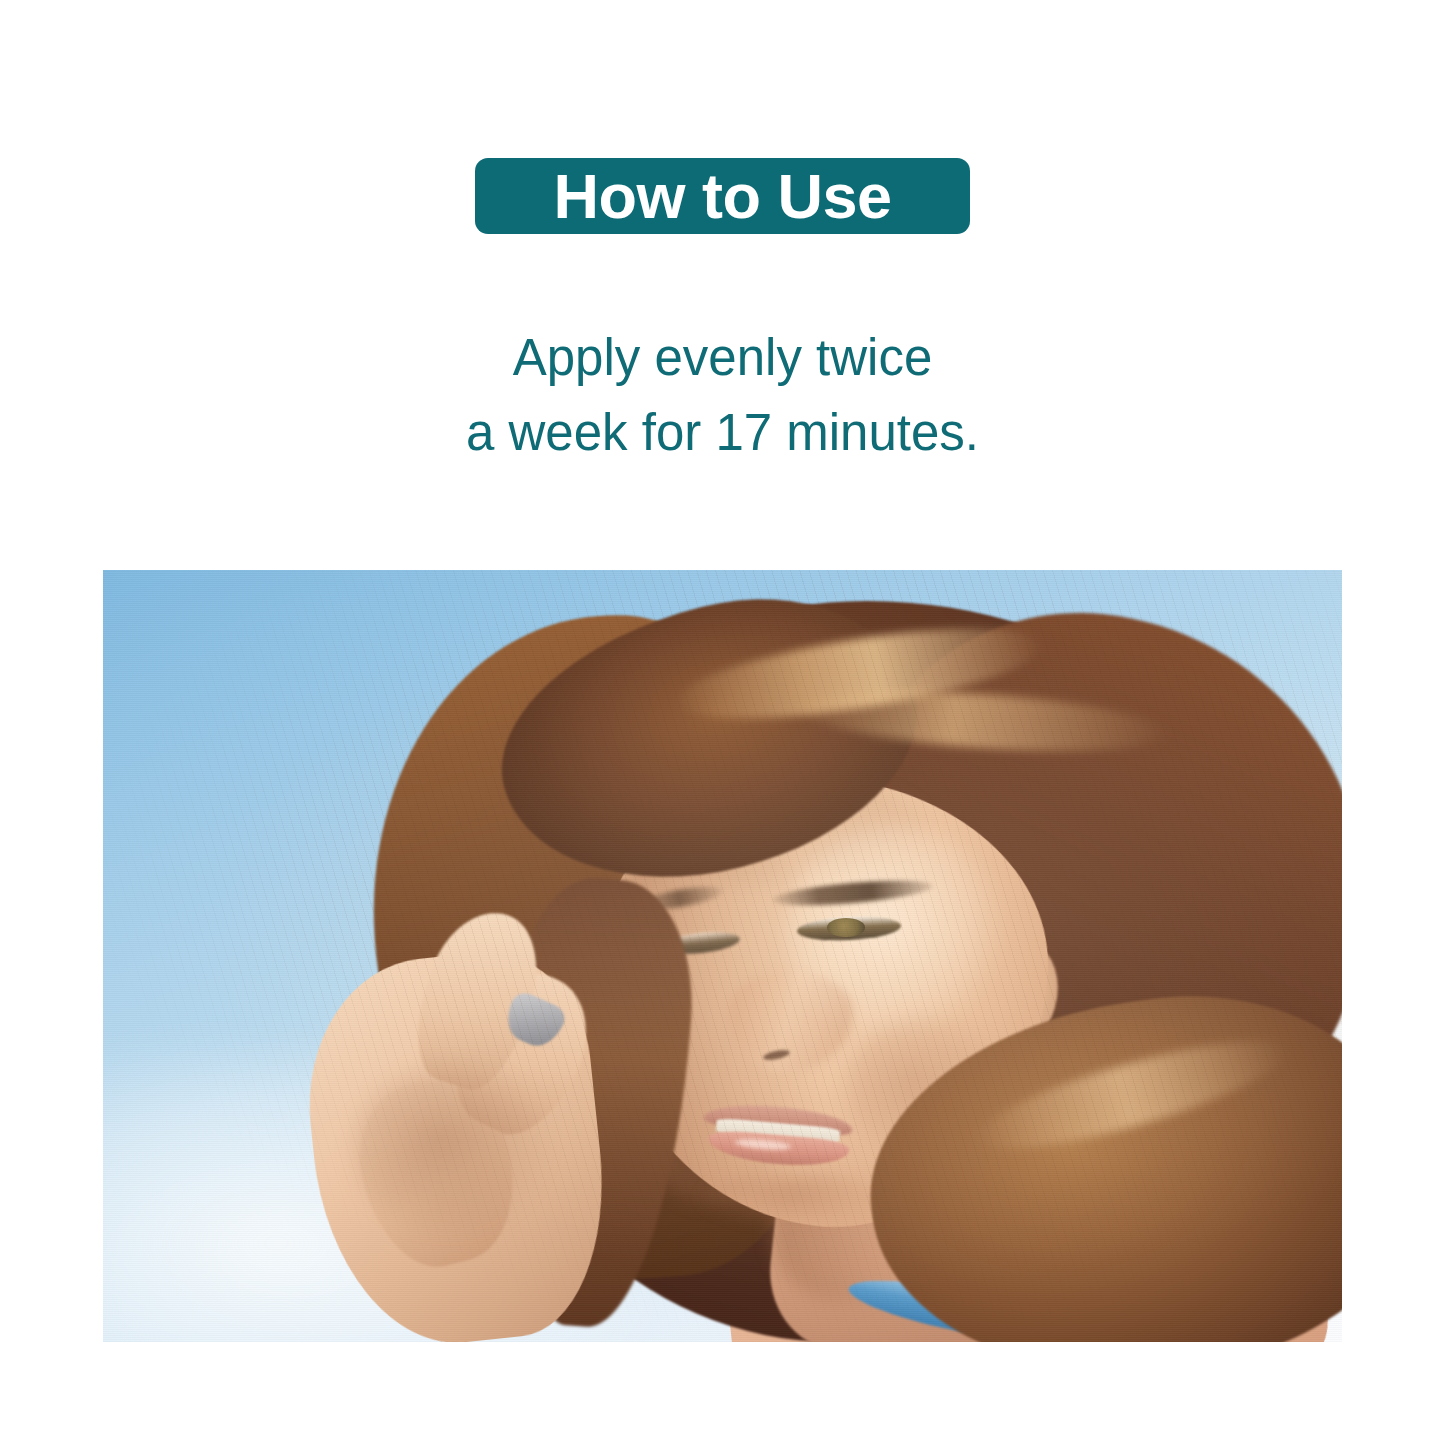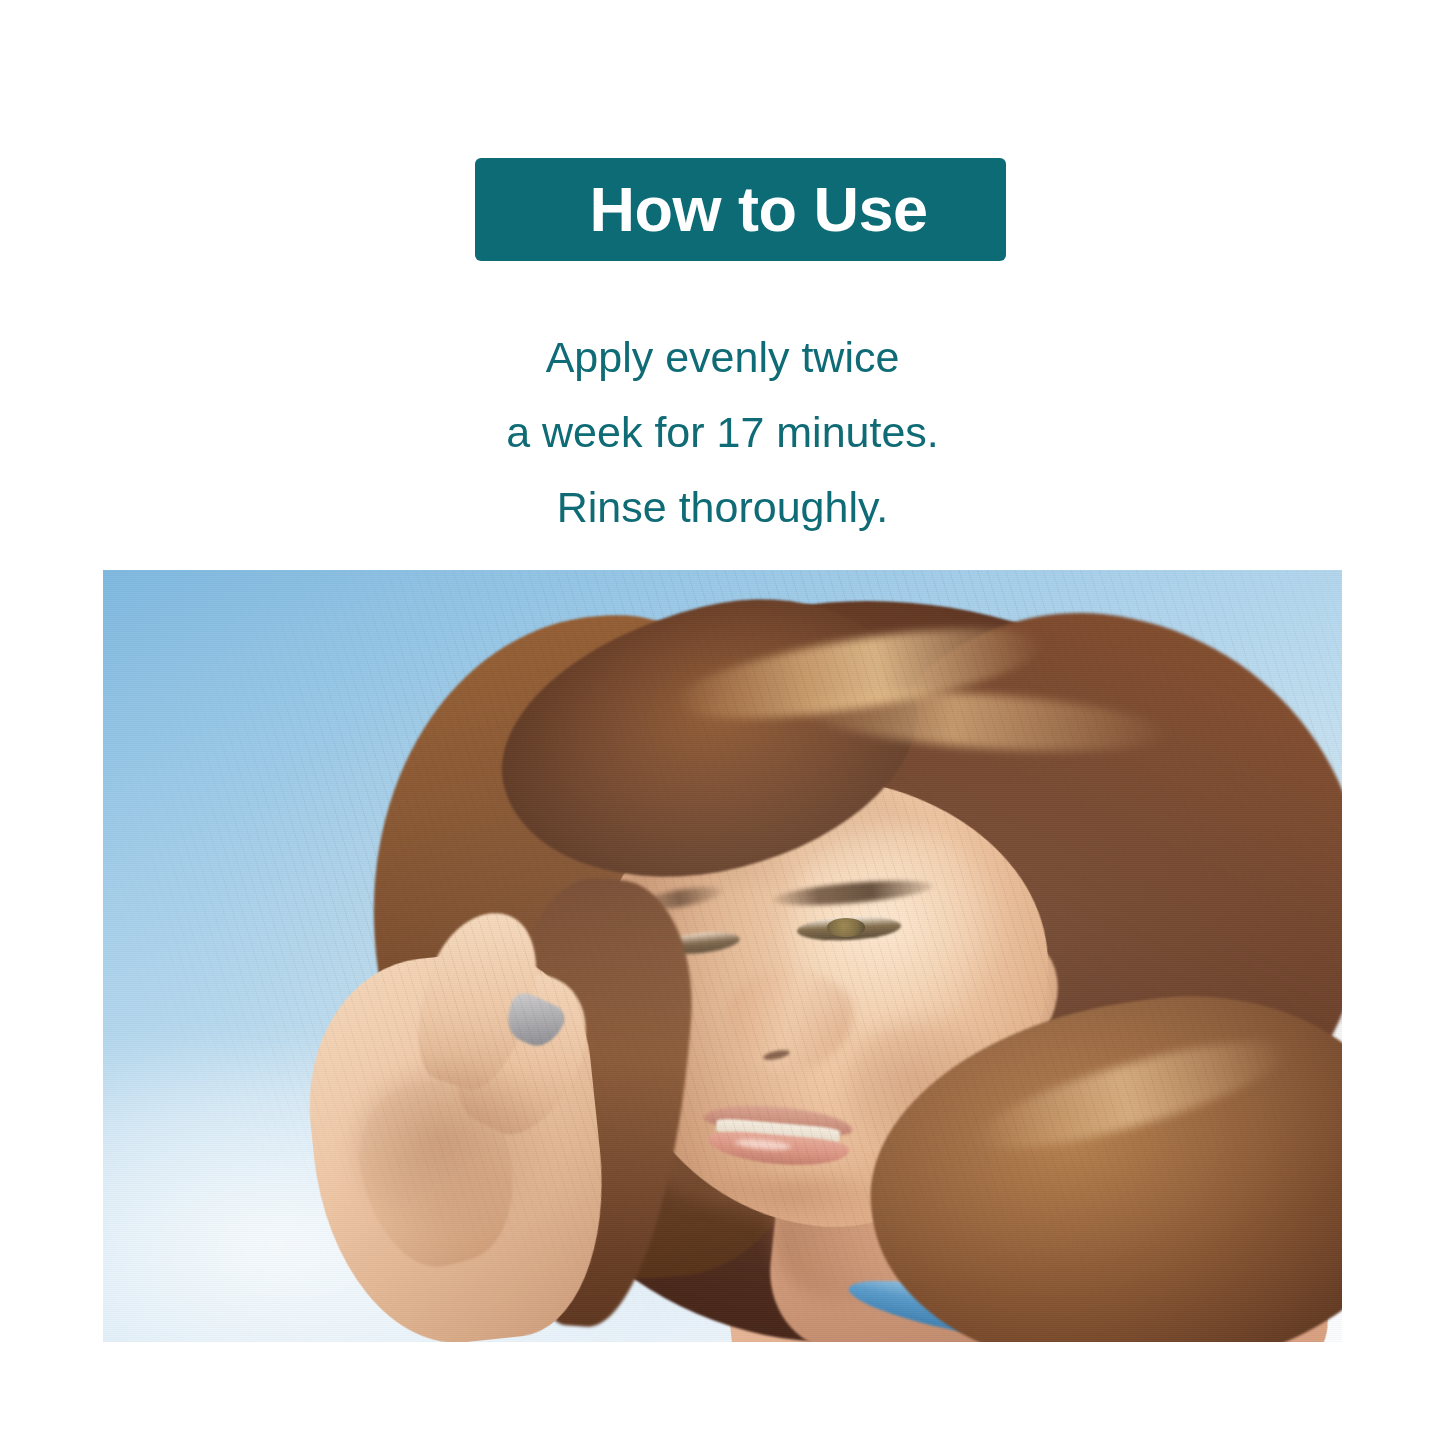--- a/index.html
+++ b/index.html
@@ -7,35 +7,35 @@
     width:1445px;height:1445px;
     background:#ffffff;
     font-family:"Liberation Sans", sans-serif;
     overflow:hidden;
     position:relative;
   }
   .page{position:absolute;inset:0;background:#fff;}
 
   
   .badge{
-    position:absolute;left:475px;top:158px;width:495px;height:103px;
-    background:#0d6b75;border-radius:6px;
-    display:flex;align-items:center;justify-content:center;padding-left:36px;
+    position:absolute;left:475px;top:158px;width:495px;height:76px;
+    background:#0d6b75;border-radius:13px;
+    display:flex;align-items:center;justify-content:center;
   }
   .badge-label{
     color:#ffffff;font-size:63px;font-weight:700;
     letter-spacing:-0.5px;line-height:1;
     font-family:"Liberation Sans", sans-serif;
   }
 
   
   .instructions{
     position:absolute;left:0;top:320px;width:1445px;
     text-align:center;color:#0f6b75;
-    font-size:43px;line-height:75px;font-weight:400;
+    font-size:51px;line-height:75px;font-weight:400;
     font-family:"Liberation Sans", sans-serif;
   }
   .instructions div{white-space:nowrap;}
 
   
   .photo{
     position:absolute;left:103px;top:570px;width:1239px;height:772px;
     overflow:hidden;background:#bcd9ef;
   }
   .photo *{position:absolute;}
@@ -364,21 +364,20 @@
 
 <div class="page">
 
   <div class="badge">
     <span class="badge-label">How to Use</span>
   </div>
 
   <div class="instructions">
     <div>Apply evenly twice</div>
     <div>a week for 17 minutes.</div>
-    <div>Rinse thoroughly.</div>
   </div>
 
   <div class="photo">
     <div class="sky"></div>
     <div class="cloud-a"></div>
     <div class="cloud-b"></div>
     <div class="cloud-c"></div>
     <div class="cloud-lowleft"></div>
 
     <div class="subject">

